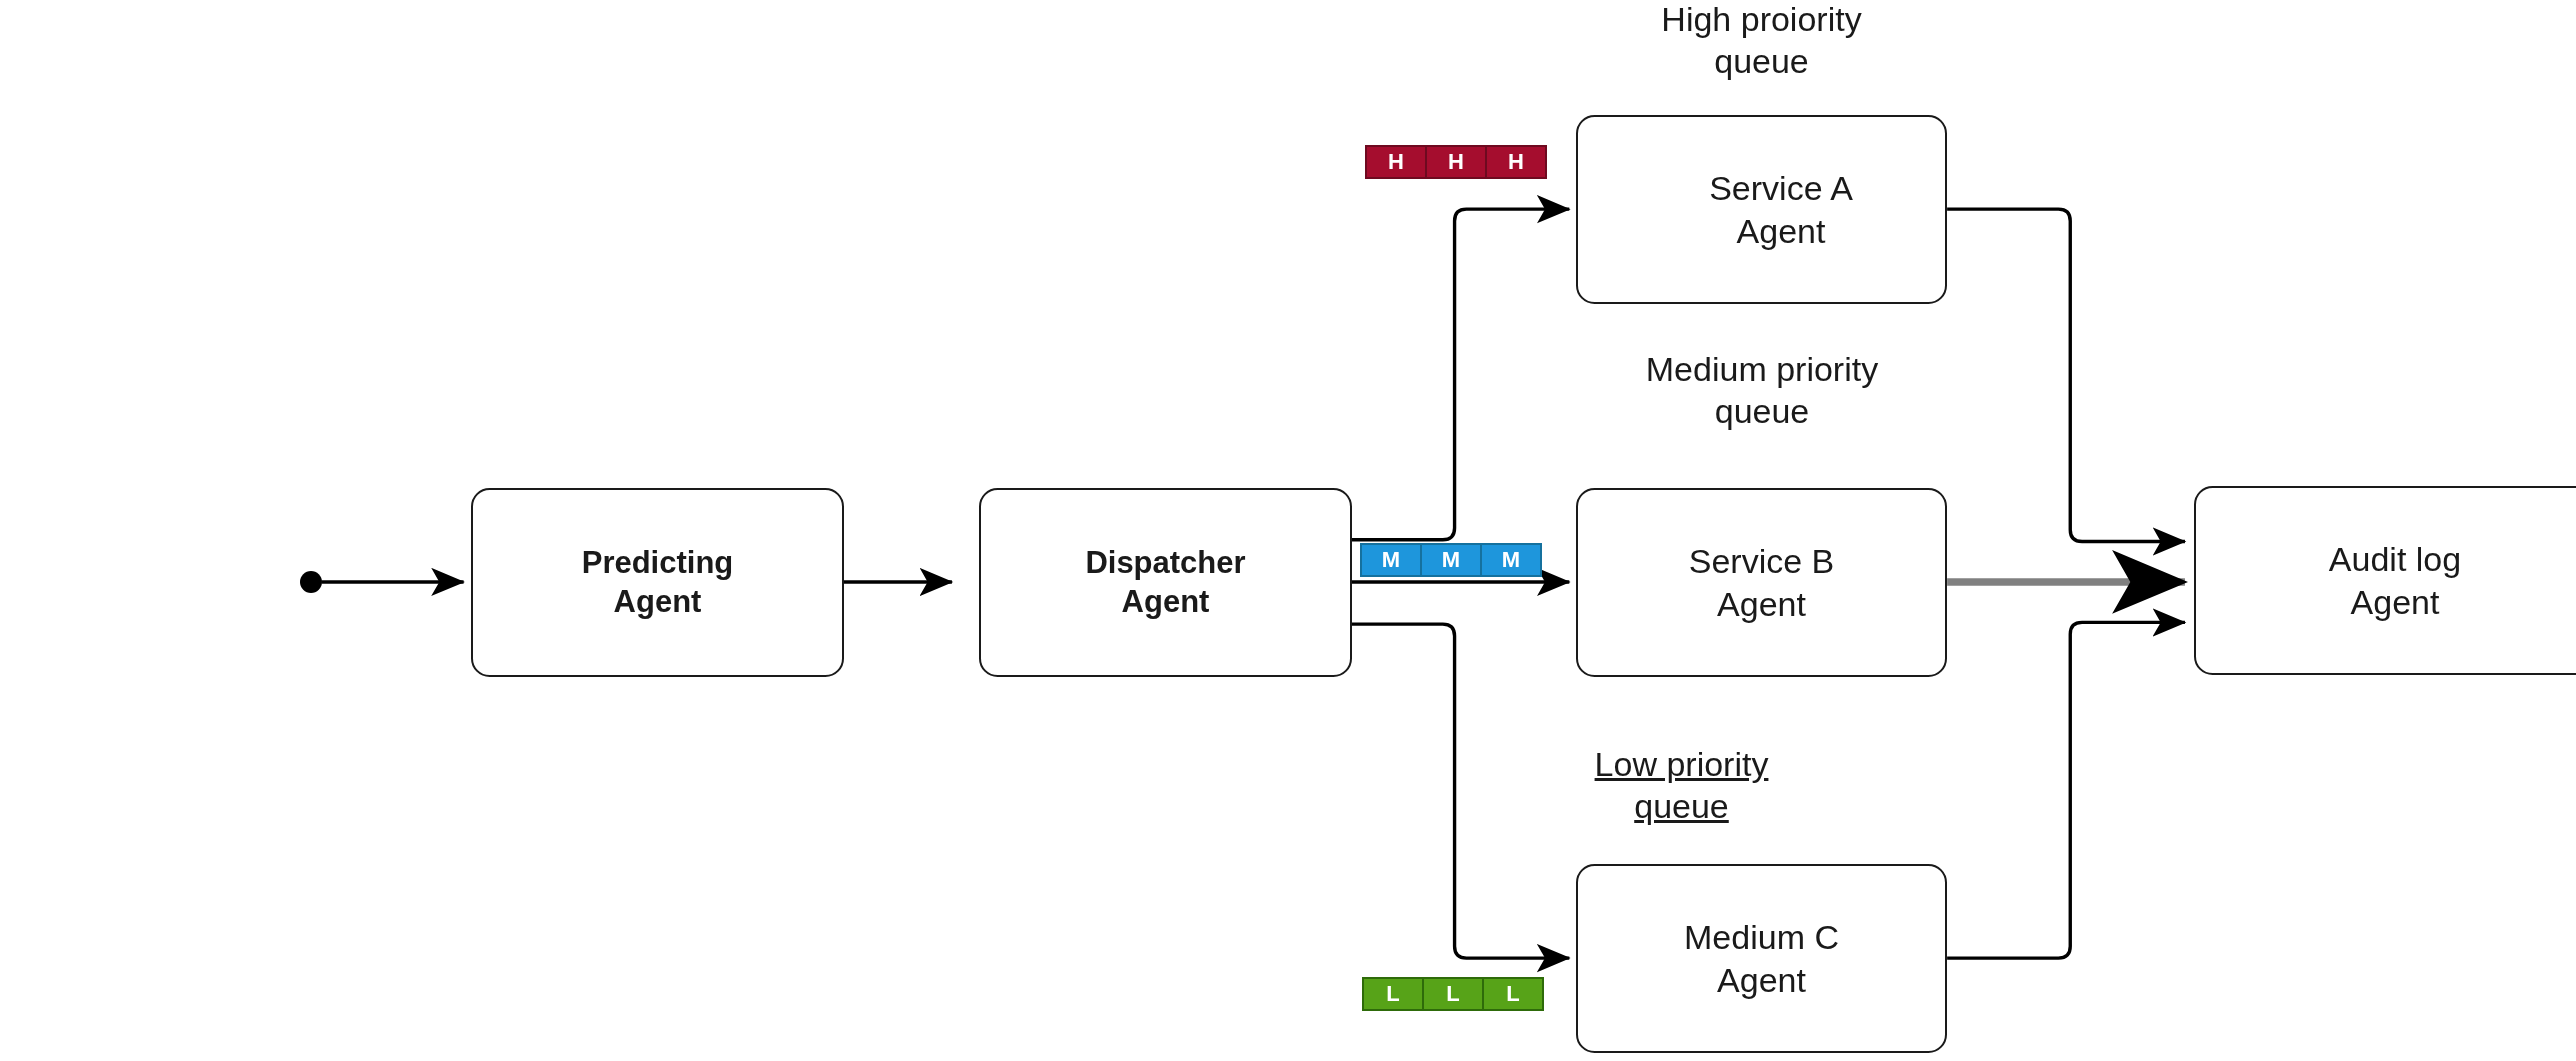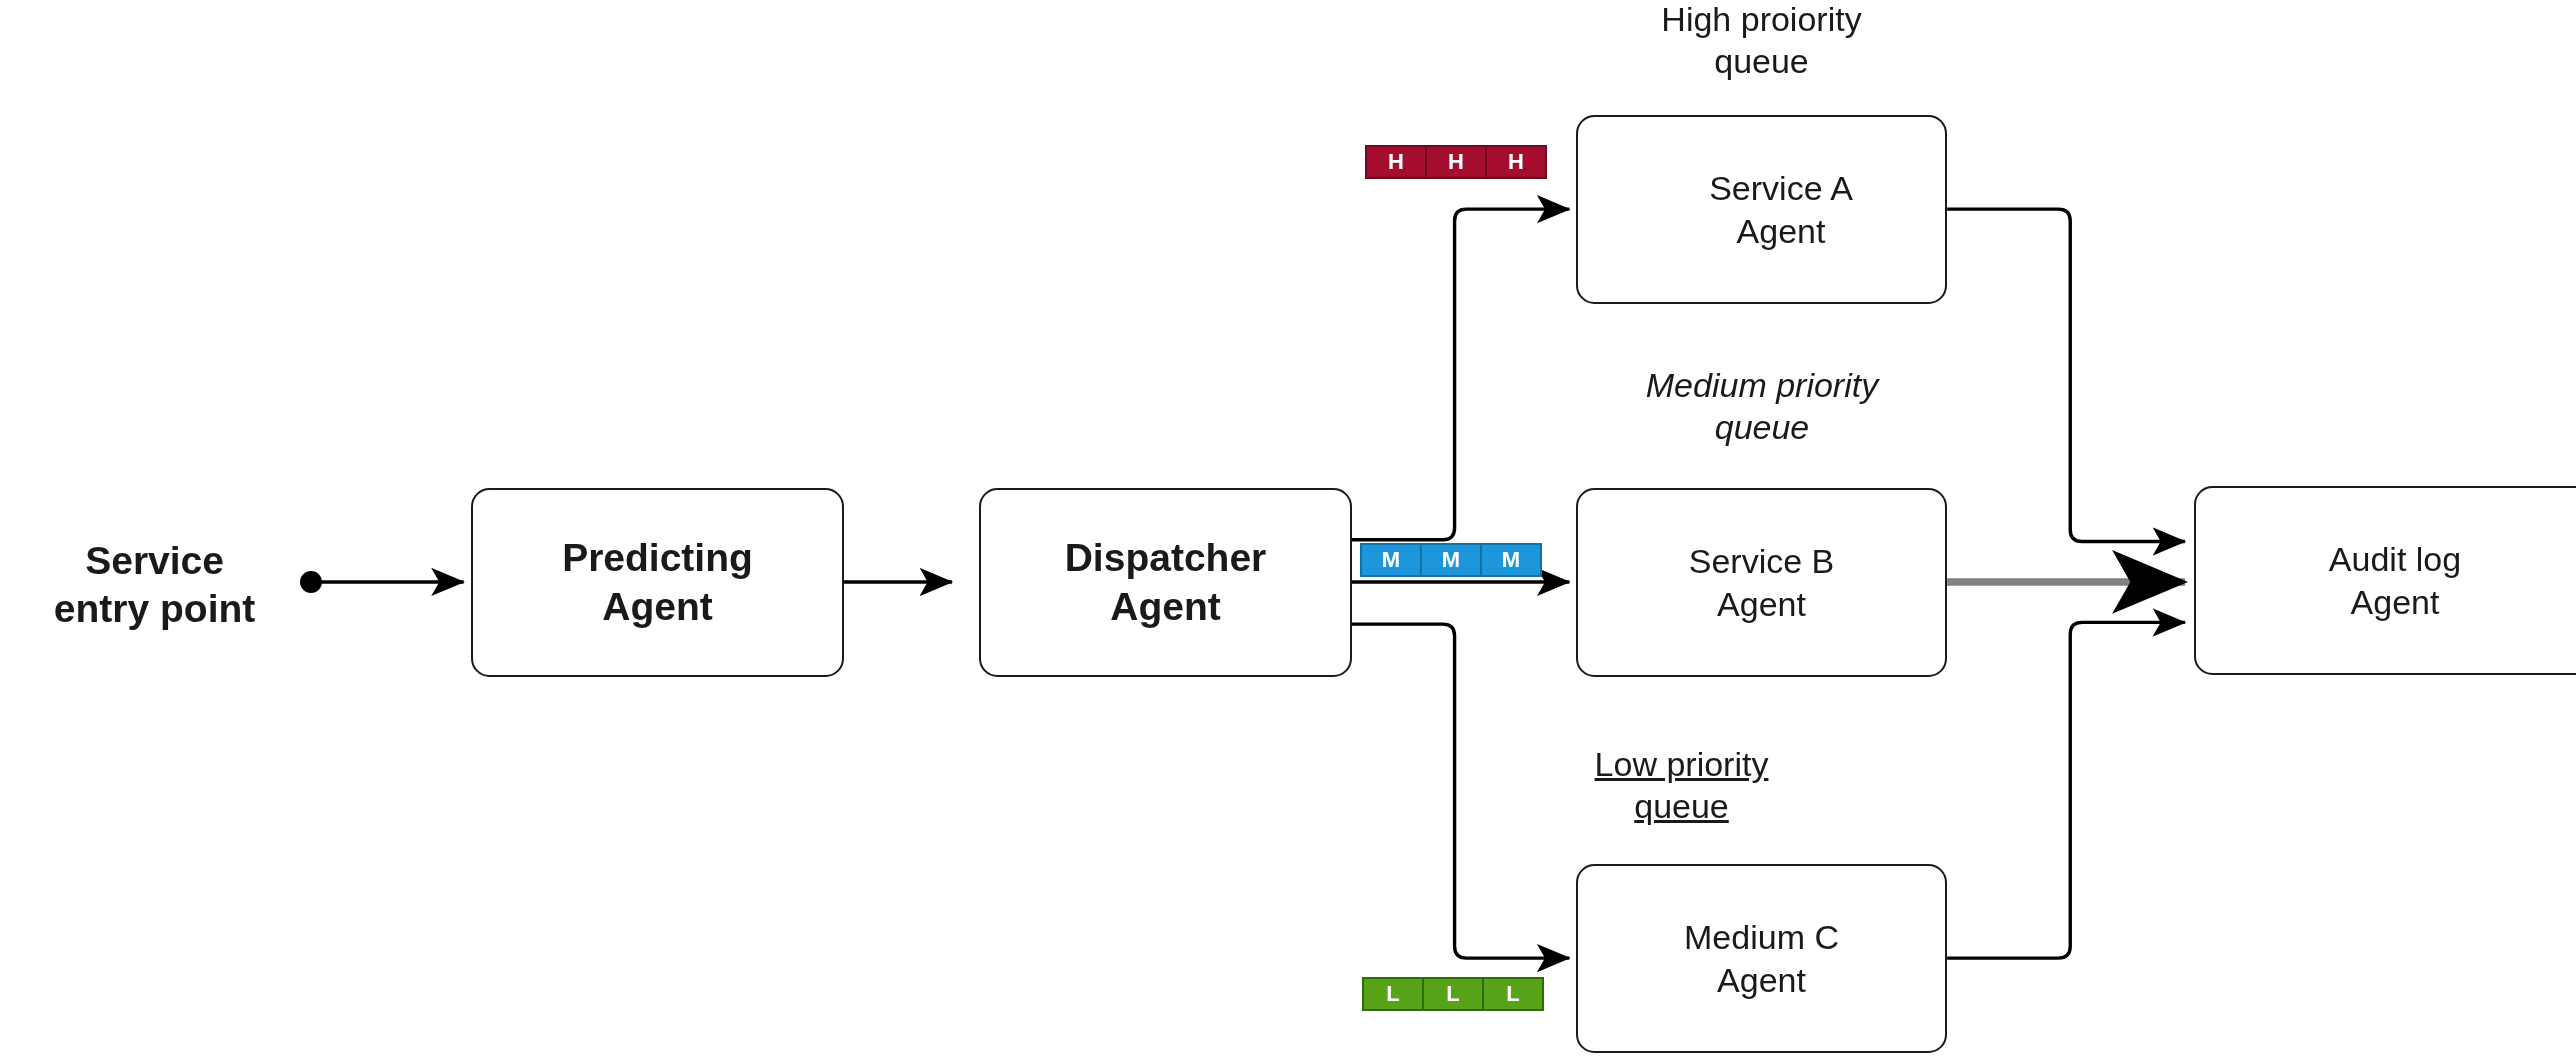--- a/index.html
+++ b/index.html
@@ -40,21 +40,21 @@
     text-align: center;
     z-index: 3;
   }
   .node .node-label {
     line-height: 1.24;
     color: #1a1a1a;
     white-space: pre-line;
   }
   .node.bold .node-label {
     font-weight: bold;
-    font-size: 39px;
+    font-size: 31px;
   }
   .node.plain .node-label {
     font-weight: normal;
     font-size: 34px;
   }
 
   
   .caption {
     position: absolute;
     text-align: center;
@@ -139,22 +139,20 @@
 
     <path d="M 1586,740 L 1710,740 Q 1724,740 1724,754 L 1724,1122 Q 1724,1136 1738,1136 L 1860,1136" fill="none" stroke="#000000" stroke-width="4" marker-end="url(#arrowBlack)"></path>
 
     <path d="M 2308,248 L 2440,248 Q 2454,248 2454,262 L 2454,628 Q 2454,642 2468,642 L 2590,642" fill="none" stroke="#000000" stroke-width="4" marker-end="url(#arrowBlack)"></path>
 
     <path d="M 2308,690 L 2590,690" fill="none" stroke="#808080" stroke-width="9" marker-end="url(#arrowGray)"></path>
 
     <path d="M 2308,1136 L 2440,1136 Q 2454,1136 2454,1122 L 2454,752 Q 2454,738 2468,738 L 2590,738" fill="none" stroke="#000000" stroke-width="4" marker-end="url(#arrowBlack)"></path>
   </svg>
 
-  <div class="caption entry" style="left:23.6px; top:537px; width:262px;">Service
-entry point</div>
   <div class="start-dot" style="left:300px; top:571px;"></div>
 
   <div class="node bold" style="left:471px; top:488px; width:373px; height:189px;">
     <span class="node-label">Predicting
 Agent</span>
   </div>
 
   <div class="node bold" style="left:965px; top:488px; width:373px; height:189px;margin-left:14px;">
     <span class="node-label">Dispatcher
 Agent</span>
@@ -176,21 +174,21 @@
   </div>
 
   <div class="node plain" style="left:2194px; top:486px; width:402px; height:189px;">
     <span class="node-label">Audit log
 Agent</span>
   </div>
 
   <div class="caption queue-title" style="left:1576px; top:-1.7px; width:371px;">High proiority
 queue</div>
 
-  <div class="caption queue-title" style="left:1551px; top:364px; width:422px;font-style:italic;">Medium priority
+  <div class="caption queue-title" style="left:1551px; top:348px; width:422px;">Medium priority
 queue</div>
 
   <div class="caption queue-title" style="left:1496px; top:743px; width:371px;text-decoration:underline;">Low priority
 queue</div>
 
   <div class="queue-strip strip-high" style="left:1365px; top:145px; width:182px;">
     <span class="chip">H</span>
     <span class="chip">H</span>
     <span class="chip">H</span>
   </div>

